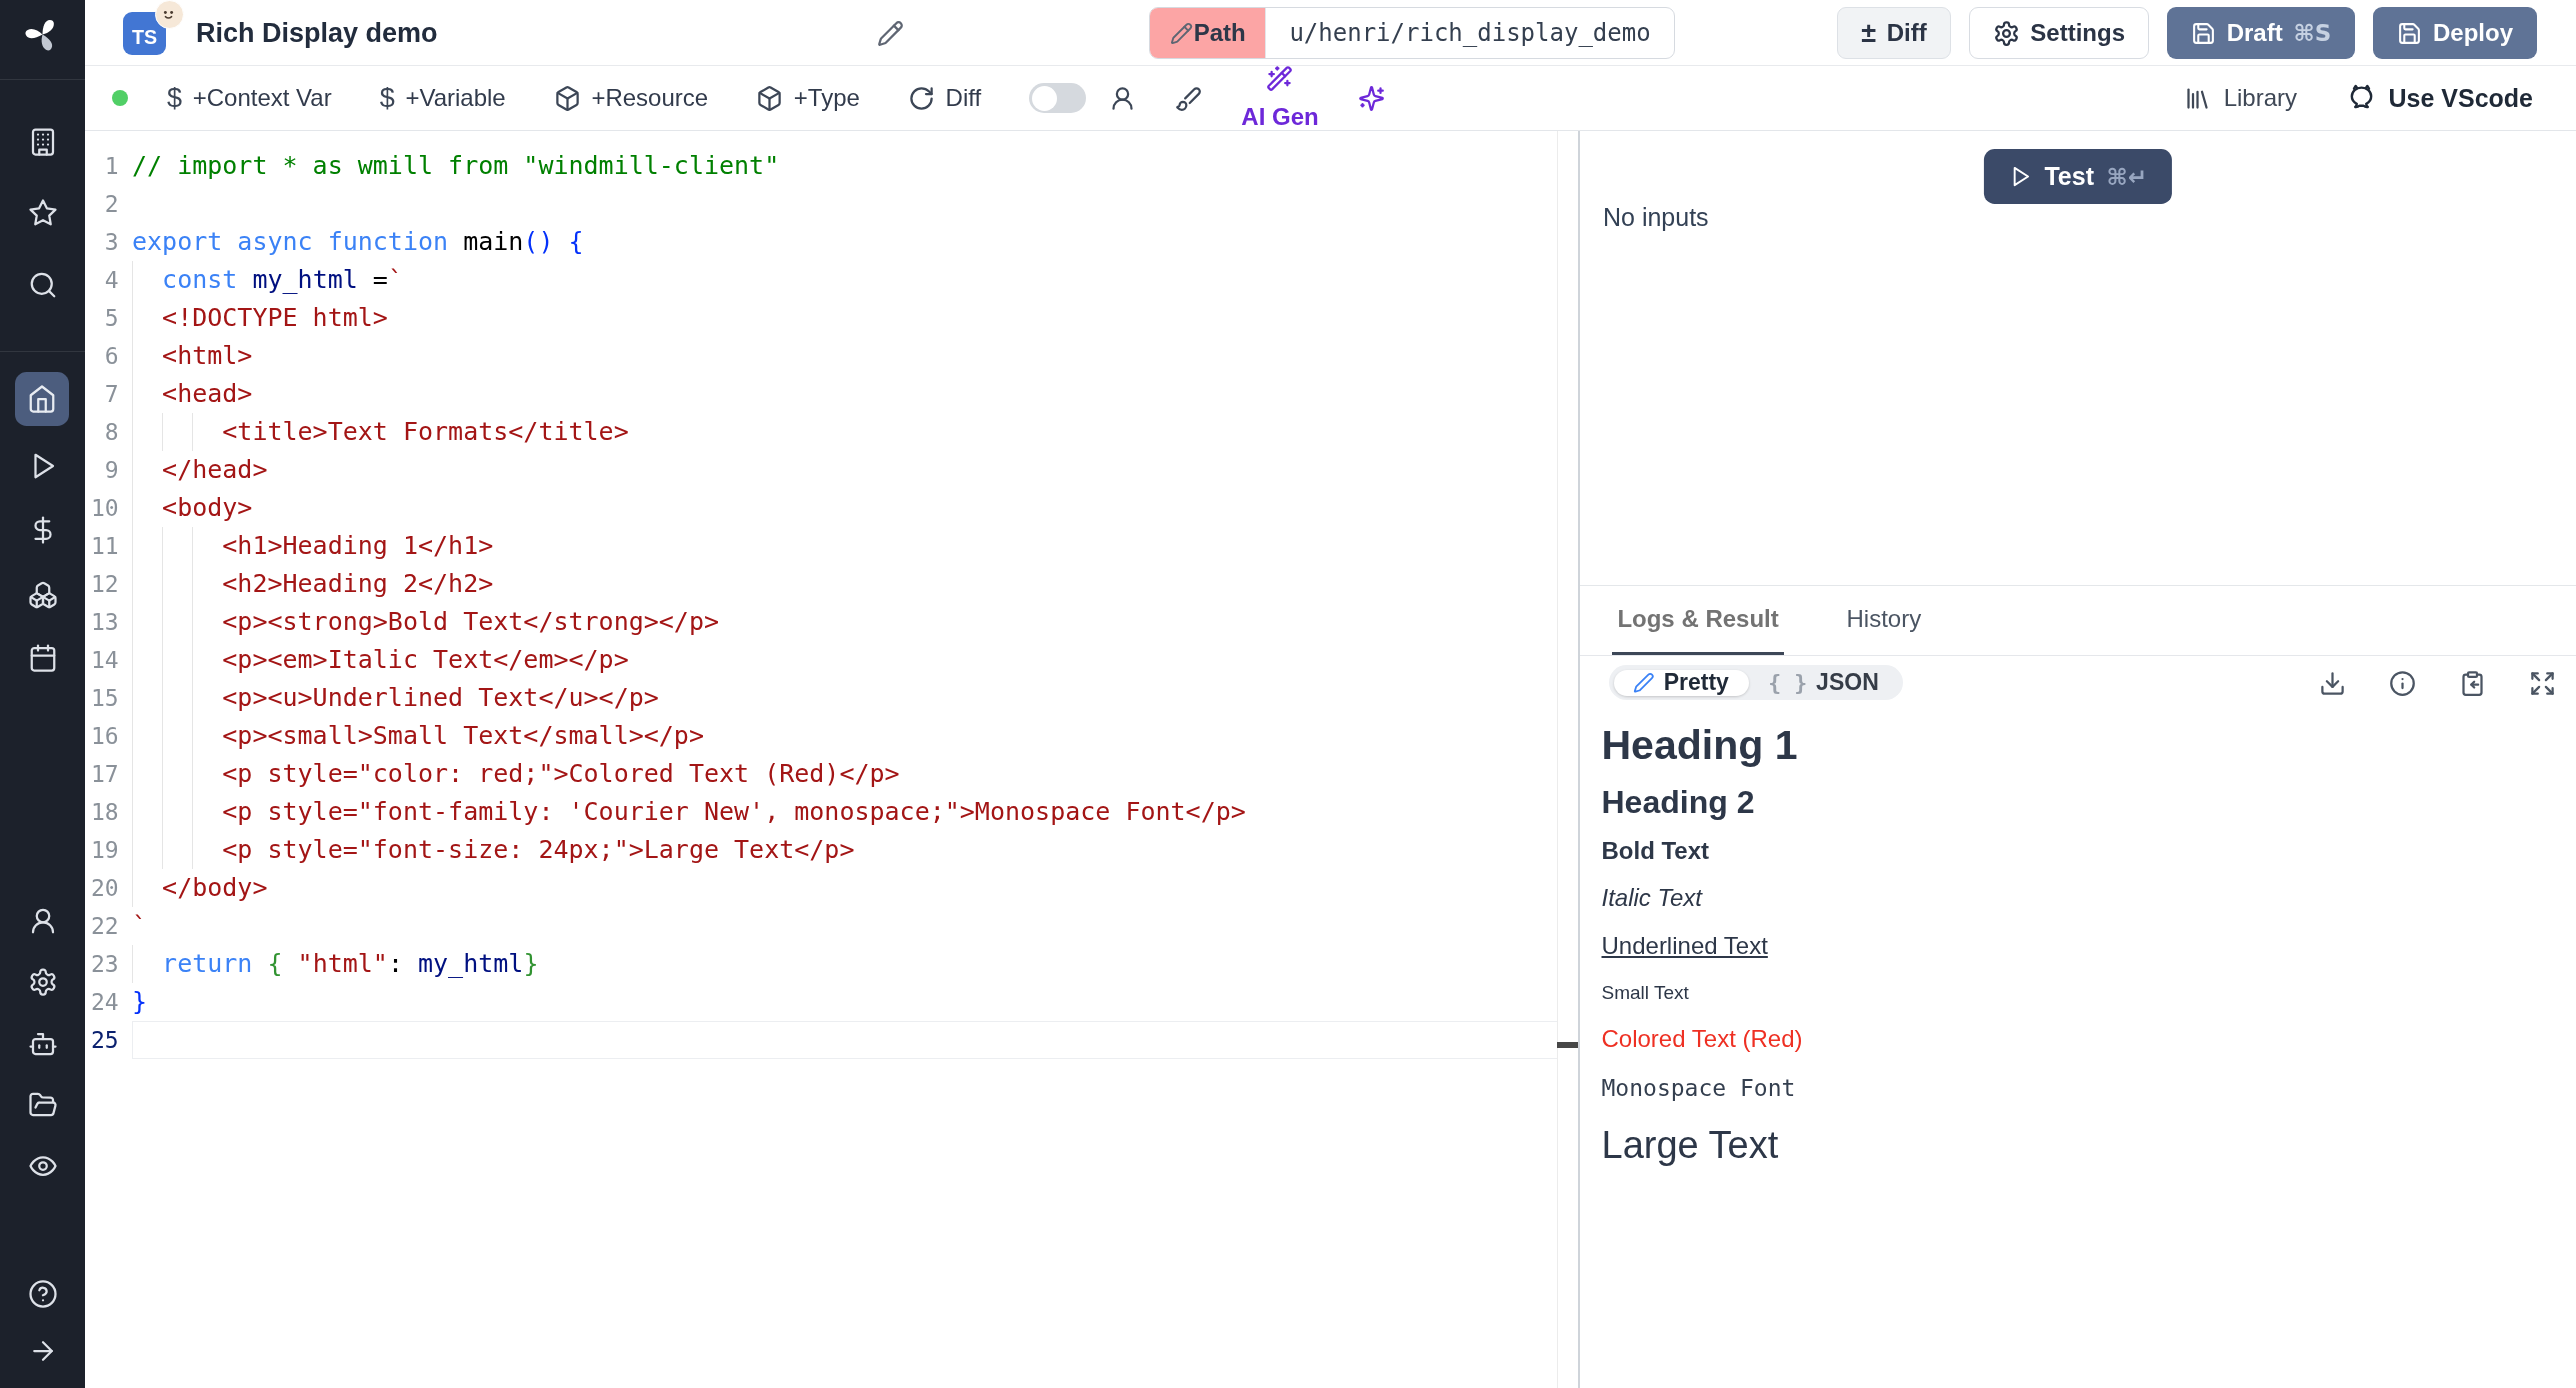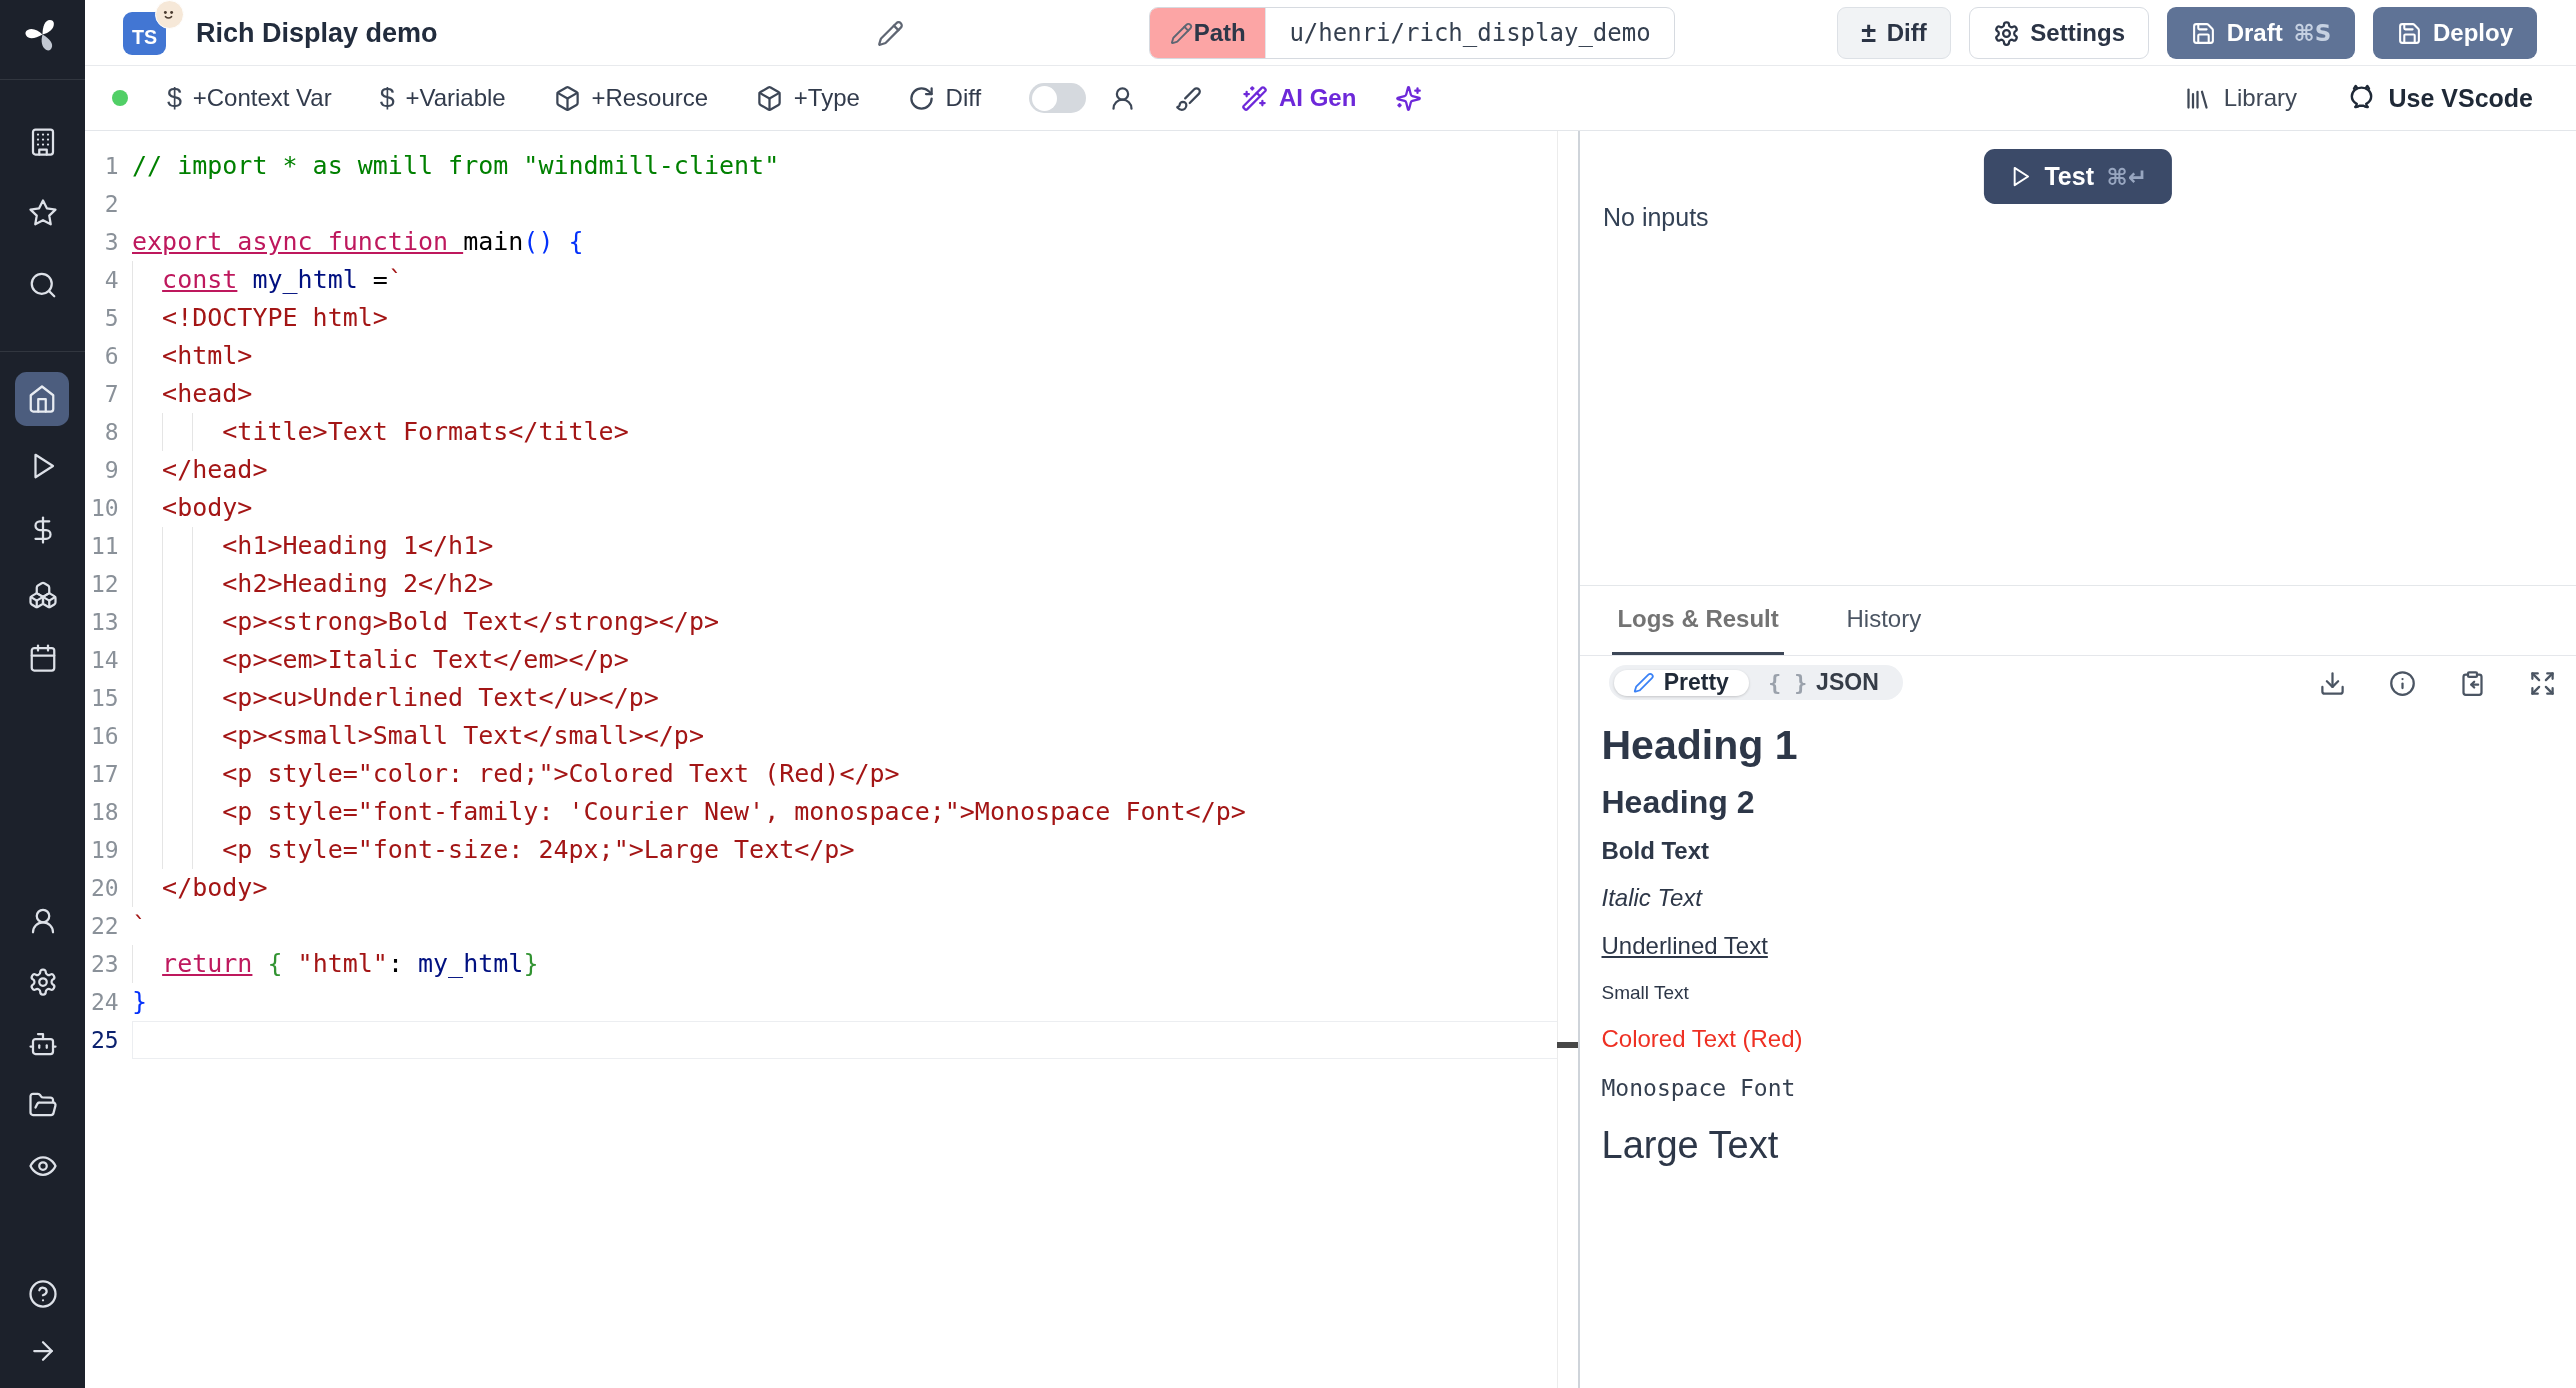--- a/index.html
+++ b/index.html
@@ -65,21 +65,21 @@
   .ruler { position:absolute; right:0; top:0; width:21.5px; bottom:0; border-left:0.9px solid #ececec; background:#fff; }
   .ruler-mark { position:absolute; top:911px; left:-0.9px; width:22.4px; height:6.3px; background:#474747; }
   .code { position:absolute; left:0; top:16px; right:0; }
   .code-row { display:flex; height:38px; position:relative; }
   .code-row.active::after { content:""; position:absolute; left:47px; right:0; top:0; bottom:0; border:1.8px solid #eceef1; pointer-events:none; }
   .ln { flex:0 0 47px; width:47px; text-align:right; padding-right:13.4px; color:#8a9199;
     font-family:"DejaVu Sans Mono", monospace; font-size:23px; line-height:38px; }
   .code-row.active .ln { color:#0b216f; }
   .lc { position:relative; flex:1; white-space:pre; font-family:"DejaVu Sans Mono", monospace; font-size:25px; line-height:38px; color:#000; }
   .gd { position:absolute; top:0; bottom:0; width:0.9px; background:#e5e5e5; }
-  .tk-cm { color:#008000; } .tk-kw { color:#be185d;text-decoration:underline; } .tk-str { color:#a31515; }
+  .tk-cm { color:#008000; } .tk-kw { color:#3b82f6; } .tk-str { color:#a31515; }
   .tk-var { color:#001080; } .tk-pl { color:#000; } .tk-br1 { color:#0431fa; } .tk-br2 { color:#319331; }
 
   .splitter { position:absolute; left:1493px; top:0; width:1.8px; bottom:0; background:#cfd4da; }
 
   
   .rightpanel { position:absolute; left:1495px; right:0; top:0; bottom:0; background:#fff; }
   .run-section { position:absolute; left:0; right:0; top:0; height:454px; }
   .test-btn { position:absolute; left:50%; transform:translateX(-50%); top:18px; height:55px; padding:0 25px;
     background:#3b4a68; border-radius:10.7px; display:flex; align-items:center; gap:12.5px; border:none;
     color:#fff; font-size:25px; font-weight:700; font-family:"Liberation Sans", sans-serif; }
@@ -339,21 +339,21 @@
           <circle cx="12" cy="8" r="5"></circle>
           <path d="M20 21a8 8 0 0 0-16 0"></path>
         </svg>
     </div>
     <div class="tool-btn" style="margin-right:39px;">
       <svg class="ic" width="27" height="27" viewBox="0 0 24 24">
           <path d="m9.06 11.9 8.07-8.06a2.85 2.85 0 1 1 4.03 4.03l-8.06 8.08"></path>
           <path d="M7.07 14.94c-1.66 0-3 1.35-3 3.02 0 1.33-2.5 1.52-2 2.02 1.08 1.1 2.49 2.02 4 2.02 2.2 0 4-1.8 4-4.04a3.01 3.01 0 0 0-3-3.02z"></path>
         </svg>
     </div>
-    <div class="tool-btn ai-gen" style="margin-right:39px;">
+    <div class="tool-btn ai-gen" style="margin-right:39px;flex-direction:column;">
       <svg class="ic" width="27" height="27" viewBox="0 0 24 24">
           <path d="m21.64 3.64-1.28-1.28a1.21 1.21 0 0 0-1.72 0L2.36 18.64a1.21 1.21 0 0 0 0 1.72l1.28 1.28a1.2 1.2 0 0 0 1.72 0L21.64 5.36a1.2 1.2 0 0 0 0-1.72"></path>
           <path d="m14 7 3 3"></path>
           <path d="M5 6v4"></path>
           <path d="M19 14v4"></path>
           <path d="M10 2v2"></path>
           <path d="M7 8H3"></path>
           <path d="M21 16h-4"></path>
           <path d="M11 3H9"></path>
         </svg>

